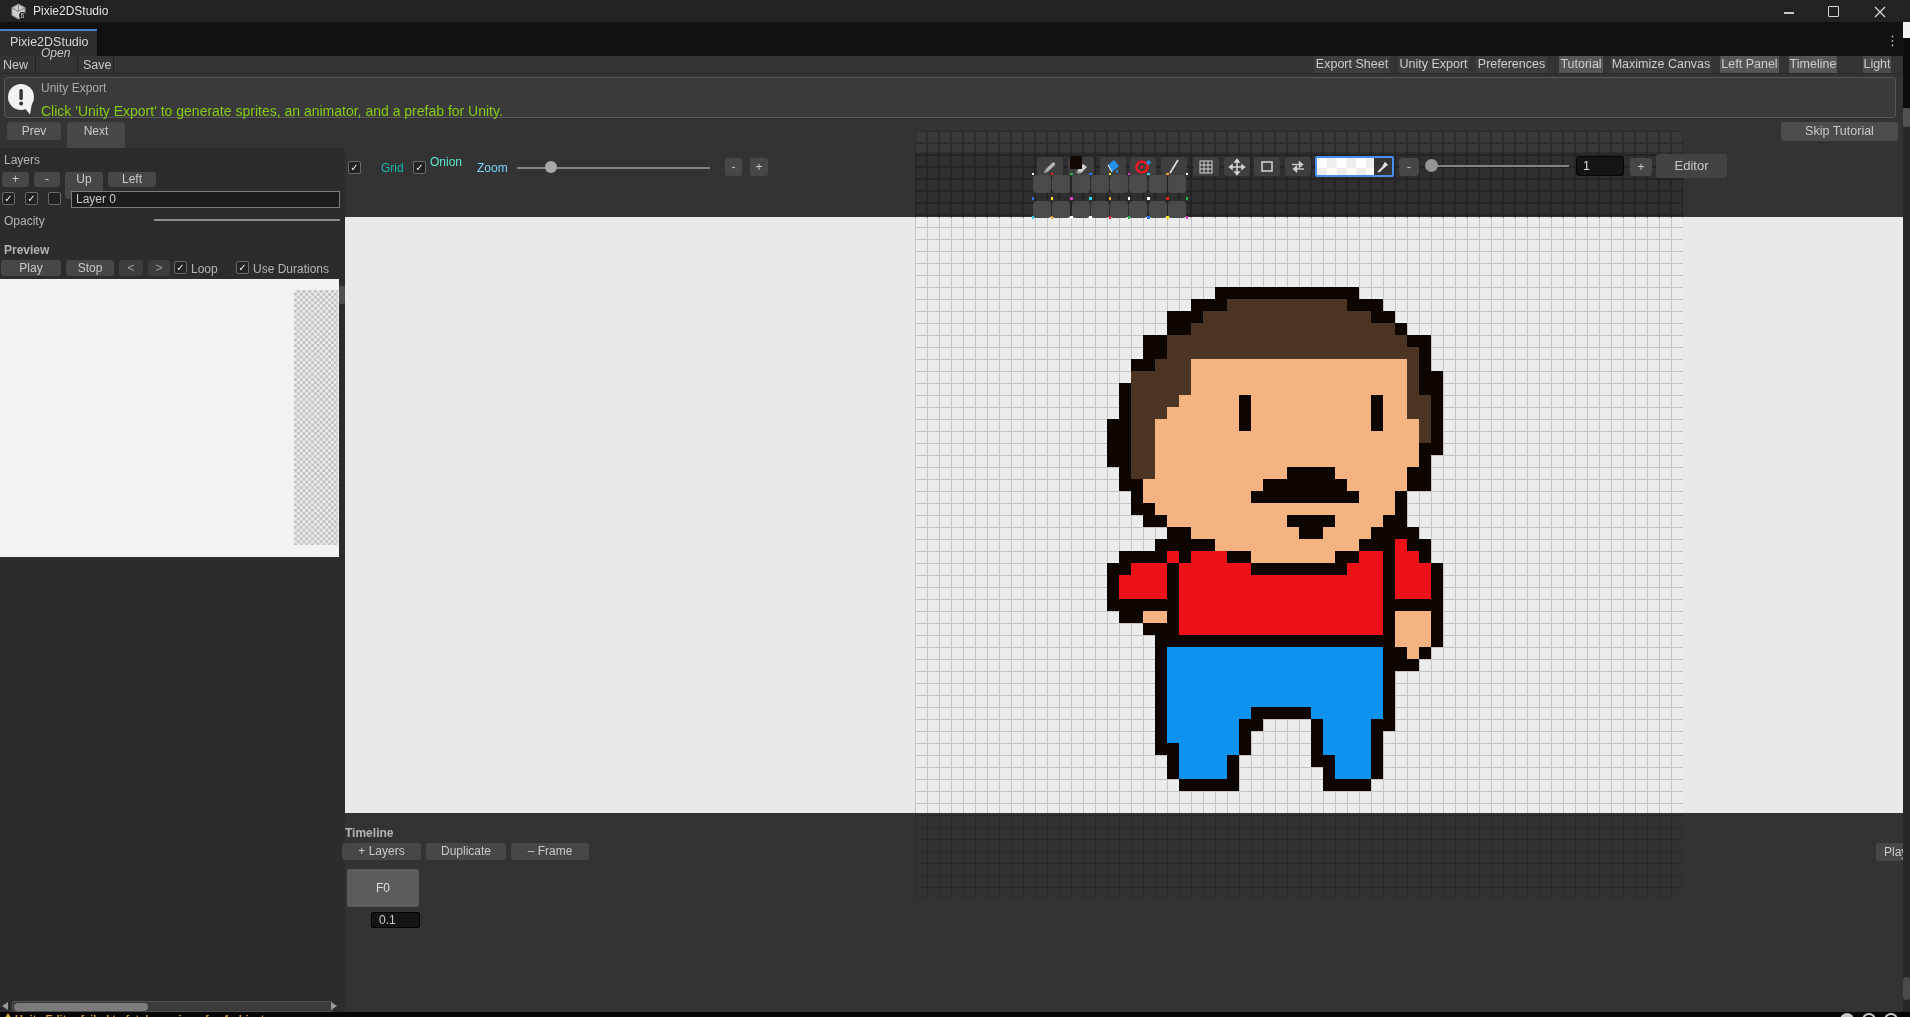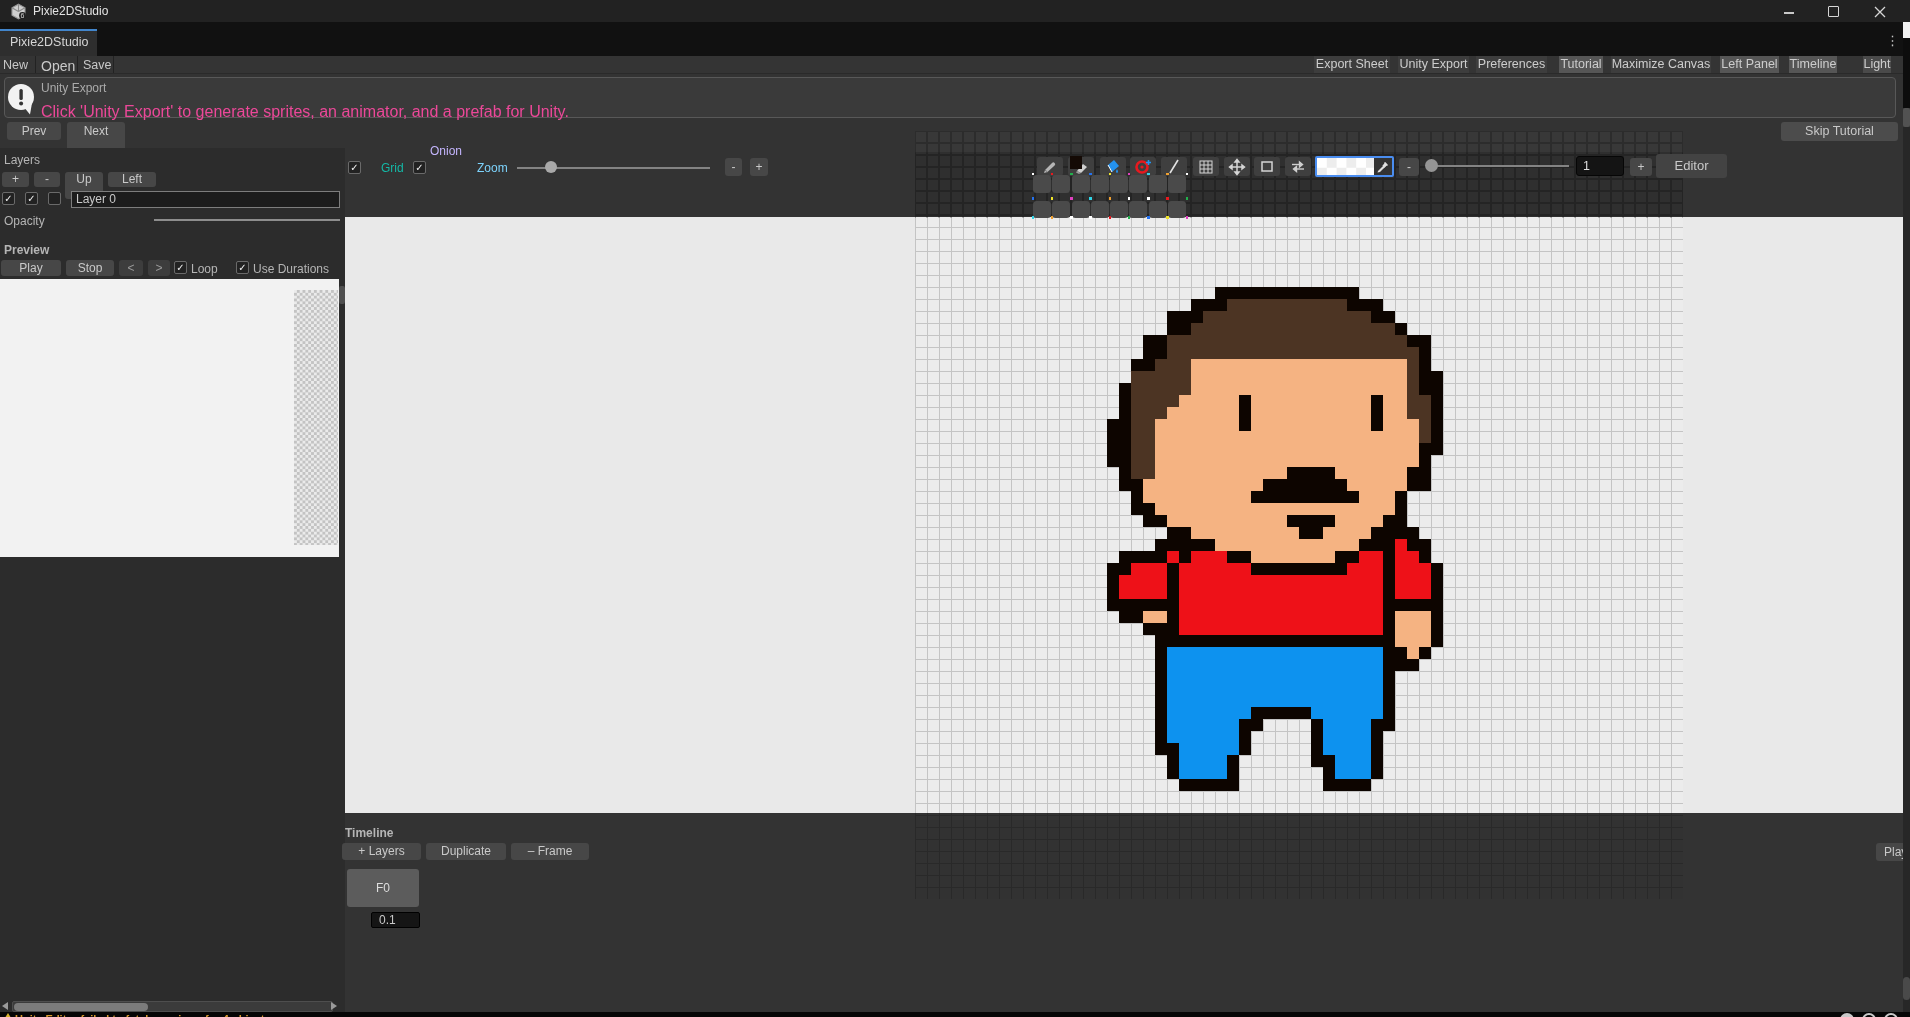--- a/index.html
+++ b/index.html
@@ -29,42 +29,42 @@
   </svg>
 
 <div class="abs" style="left:0;top:22px;width:1910px;height:34px;background:#111111;"></div>
 <div class="abs" style="left:0;top:29px;width:97px;height:27px;background:#2e2e2e;border-top:2.5px solid #4285cb;"></div>
 <div class="abs" style="left:10px;top:35px;color:#d6d6d6;font-size:12.5px;">Pixie2DStudio</div>
 <div class="abs" style="left:1886px;top:33px;color:#c9c9c9;font-size:13px;letter-spacing:0;">⋮</div>
 
 <div class="abs" style="left:0;top:56px;width:1910px;height:18px;background:#343434;border-bottom:1px solid #2a2a2a;"></div>
 <div class="abs" style="left:3px;top:58px;color:#c9c9c9;font-size:12.5px;">New</div>
 <div class="abs" style="left:35px;top:56px;width:1px;height:17px;background:#222;"></div>
-<div class="abs" style="left:41px;top:58px;color:#c9c9c9;font-size:14px;">Open</div>
+<div class="abs" style="left:41px;top:46px;color:#c9c9c9;font-size:12px;font-style:italic;">Open</div>
 <div class="abs" style="left:77px;top:56px;width:1px;height:17px;background:#222;"></div>
 <div class="abs" style="left:83px;top:58px;color:#c9c9c9;font-size:12.5px;">Save</div>
 <div class="abs" style="left:113px;top:56px;width:1px;height:17px;background:#222;"></div>
 <div class="abs" style="left:1314px;top:56px;width:76px;height:17px;background:#3d3d3d;color:#cdcdcd;font-size:12.5px;text-align:center;line-height:17px;">Export Sheet</div>
 <div class="abs" style="left:1398px;top:56px;width:71px;height:17px;background:#3d3d3d;color:#cdcdcd;font-size:12.5px;text-align:center;line-height:17px;">Unity Export</div>
 <div class="abs" style="left:1476px;top:56px;width:71px;height:17px;background:#3d3d3d;color:#cdcdcd;font-size:12.5px;text-align:center;line-height:17px;">Preferences</div>
 <div class="abs" style="left:1559px;top:56px;width:44px;height:17px;background:#565656;color:#cdcdcd;font-size:12.5px;text-align:center;line-height:17px;">Tutorial</div>
 <div class="abs" style="left:1611px;top:56px;width:100px;height:17px;background:#3d3d3d;color:#cdcdcd;font-size:12.5px;text-align:center;line-height:17px;">Maximize Canvas</div>
 <div class="abs" style="left:1720px;top:56px;width:59px;height:17px;background:#565656;color:#cdcdcd;font-size:12.5px;text-align:center;line-height:17px;">Left Panel</div>
 <div class="abs" style="left:1789px;top:56px;width:48px;height:17px;background:#565656;color:#cdcdcd;font-size:12.5px;text-align:center;line-height:17px;">Timeline</div>
 <div class="abs" style="left:1863px;top:56px;width:28px;height:17px;background:#4a4a4a;color:#cdcdcd;font-size:12.5px;text-align:center;line-height:17px;">Light</div>
 
 <div class="abs" style="left:4px;top:77px;width:1892px;height:41px;background:#3a3a3a;border:1px solid #585858;border-radius:4px;"></div>
 <svg class="abs" style="left:7px;top:83px" width="30" height="32" viewBox="0 0 30 32">
   <circle cx="14" cy="14" r="13" fill="#f2f2f2"></circle>
   <path d="M16 23 L23 31.5 L25 20 Z" fill="#f2f2f2"></path>
   <rect x="12.4" y="6" width="3.4" height="11" rx="1.6" fill="#333"></rect>
   <circle cx="14.1" cy="20.6" r="2" fill="#333"></circle>
 </svg>
 <div class="abs" style="left:41px;top:81px;color:#ababab;font-size:12px;">Unity Export</div>
-<div class="abs" style="left:41px;top:103px;color:#ec4899;font-size:16px;">Click 'Unity Export' to generate sprites, an animator, and a prefab for Unity.</div>
+<div class="abs" style="left:41px;top:103px;color:#84cc16;font-size:14px;">Click 'Unity Export' to generate sprites, an animator, and a prefab for Unity.</div>
 <div class="btn" style="left:7px;top:122px;width:54px;height:18px;line-height:18px;">Prev</div>
 <div class="btn" style="left:67px;top:122px;width:58px;height:35px;line-height:18px;">Next</div>
 <div class="btn" style="left:1781px;top:122px;width:117px;height:19px;line-height:19px;background:#4c4c4c;font-size:12.5px;">Skip Tutorial</div>
 
 <div class="abs" style="left:0;top:148px;width:345px;height:864px;background:#2c2c2c;"></div>
 <div class="abs lbl" style="left:4px;top:153px;font-weight:normal;">Layers</div>
 <div class="btn" style="left:2px;top:172px;width:27px;height:15px;line-height:15px;">+</div>
 <div class="btn" style="left:34px;top:172px;width:26px;height:15px;line-height:15px;">-</div>
 <div class="btn" style="left:65px;top:172px;width:38px;height:27px;line-height:15px;">Up</div>
 <div class="btn" style="left:108px;top:172px;width:48px;height:15px;line-height:15px;">Left</div>
@@ -328,21 +328,21 @@
       </g>
   </g>
   <clipPath id="botc">
       <rect x="0" y="682.2" width="768" height="85.8"></rect>
     </clipPath>
 </svg>
 
 <div class="cb" style="left:348px;top:161px;">✓</div>
 <div class="abs lbl" style="left:381px;top:161px;color:#14b8a6;">Grid</div>
 <div class="cb" style="left:413px;top:161px;">✓</div>
-<div class="abs lbl" style="left:430px;top:144px;color:#c4b5fd;">Onion</div>
+<div class="abs lbl" style="left:430px;top:155px;color:#5eead4;">Onion</div>
 <div class="abs lbl" style="left:477px;top:161px;color:#7dd3fc;">Zoom</div>
 <div class="abs" style="left:517px;top:166.5px;width:193px;height:2px;background:#838383;"></div>
 <div class="abs" style="left:545px;top:161px;width:12px;height:12px;border-radius:50%;background:#a9a9a9;"></div>
 <div class="btn" style="left:725px;top:158px;width:17px;height:18px;line-height:18px;">-</div>
 <div class="btn" style="left:750px;top:158px;width:18px;height:18px;line-height:18px;">+</div>
 <div class="abs" style="left:1037px;top:157px;width:26px;height:19px;background:#3f3f3f;border-radius:3px;"><svg width="26" height="19" viewBox="0 0 26 19">
       <path d="M8 13 L15 6 a1.8 1.8 0 0 1 2.6 2.6 L10.5 15 L7 16 Z" fill="#b5b5b5"></path>
       <path d="M8 13 L10.5 15" stroke="#777" stroke-width="1"></path>
     </svg></div>
 <div class="abs" style="left:1068px;top:157px;width:26px;height:19px;background:#3f3f3f;border-radius:3px;"><svg width="26" height="19" viewBox="0 0 26 19">

